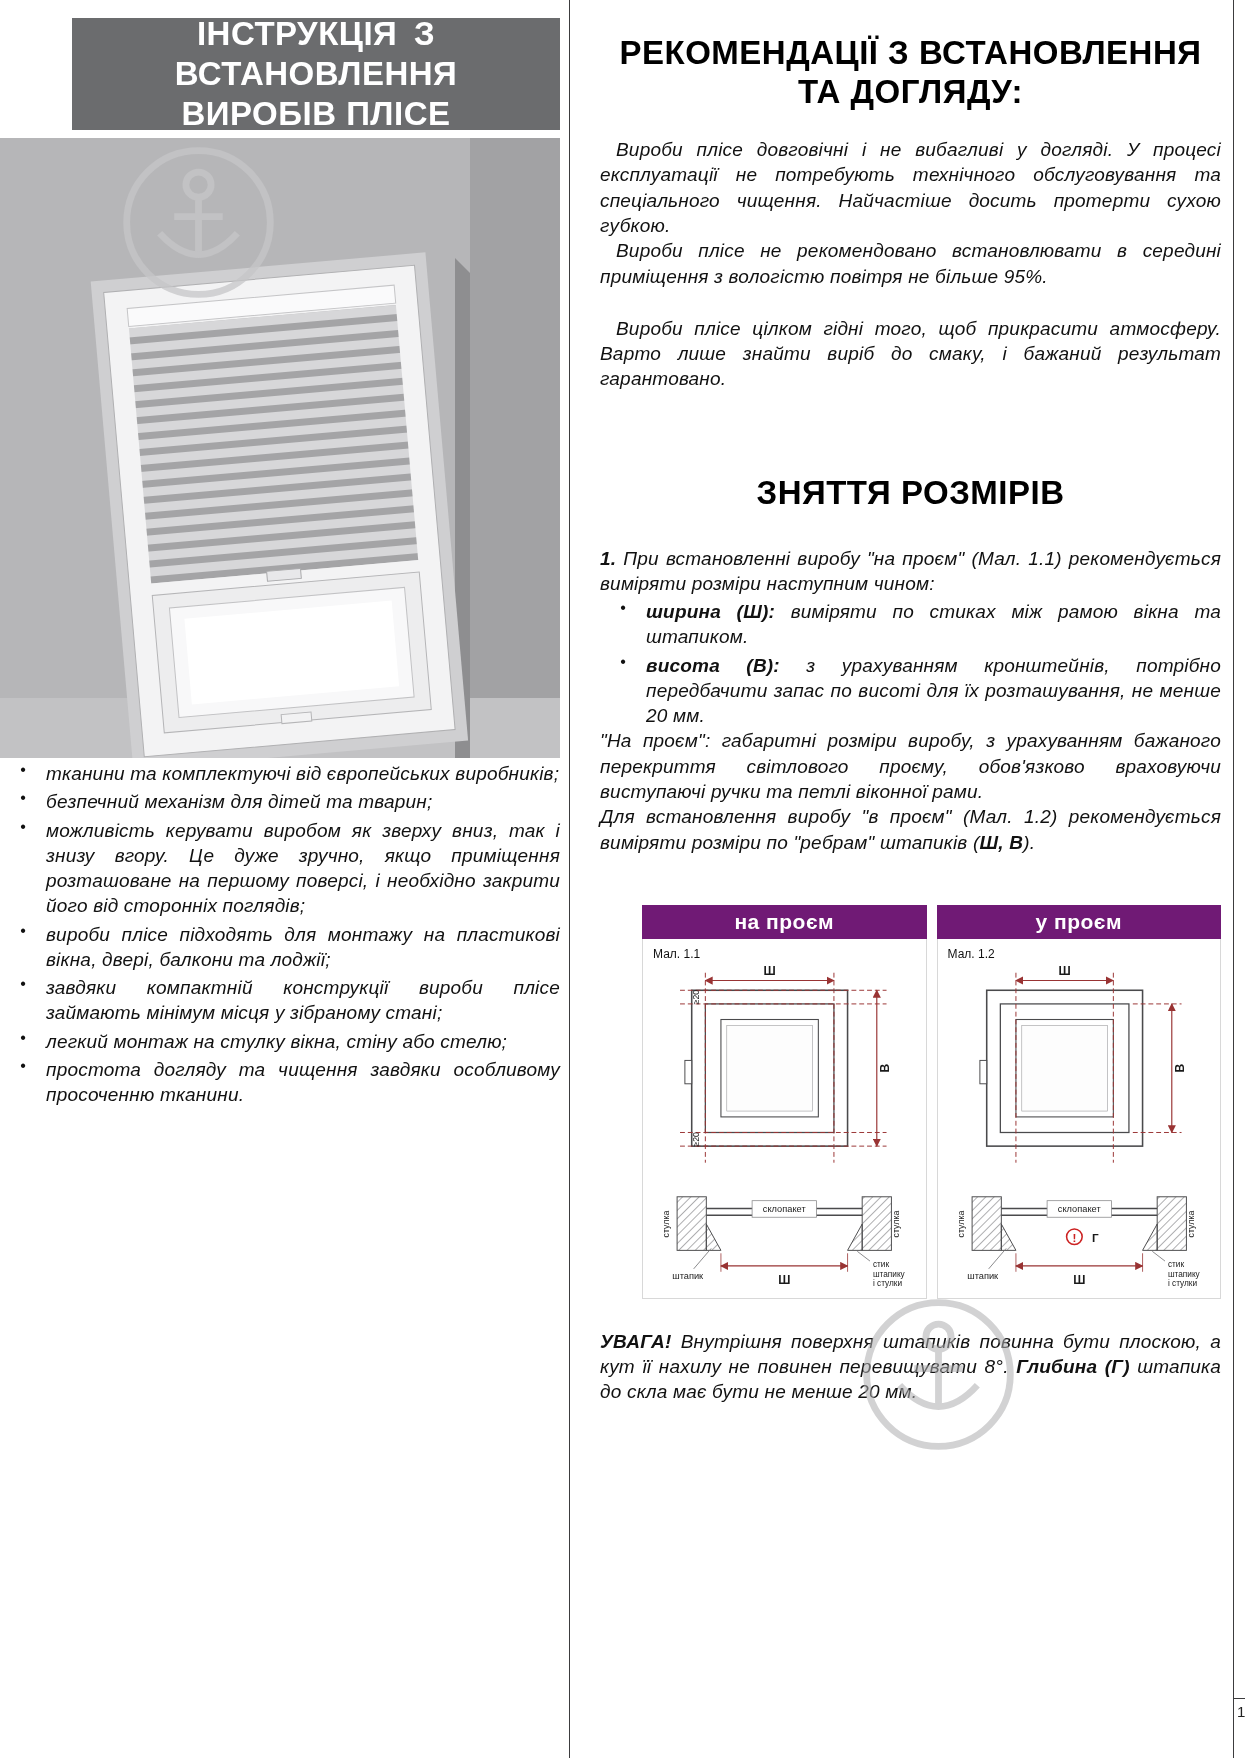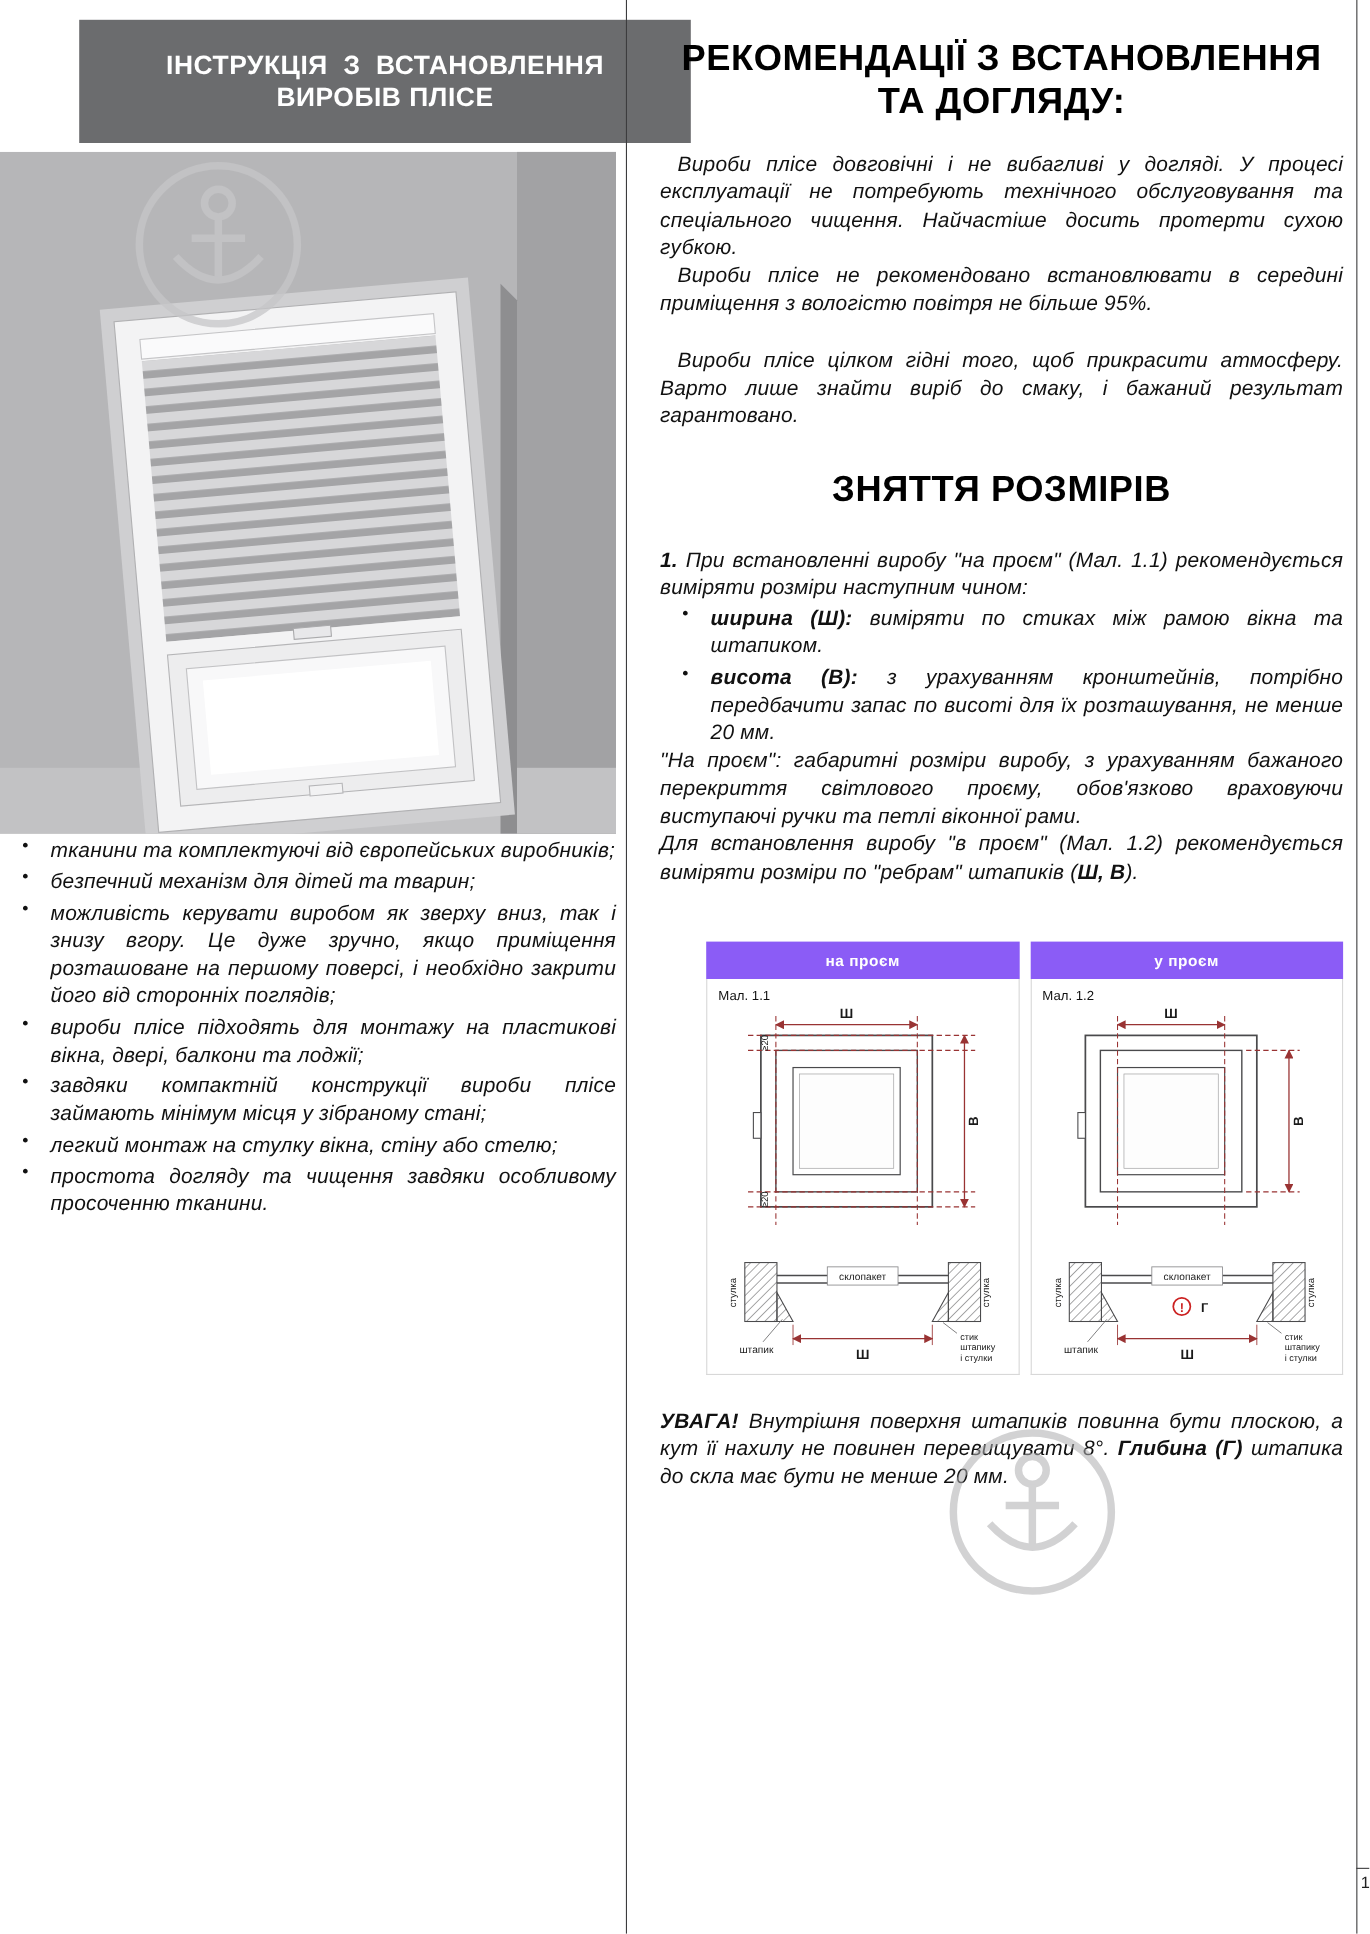--- a/index.html
+++ b/index.html
@@ -14,41 +14,41 @@
   ul.bullets{list-style:none;margin:0;padding:0;}
   ul.bullets li{display:flex;margin-top:3px;}
   ul.bullets .mk{flex:0 0 46px;text-align:center;}
   ul.bullets .tx{flex:1;}
   
   .col-left{position:absolute;left:0;top:0;width:560px;}
   .col-right{position:absolute;left:586px;top:0;width:647px;box-sizing:border-box;padding:0 12px 0 14px;}
   .vline{position:absolute;top:0;width:1px;height:1758px;background:#3c3c3e;}
   
   .lheader{
-    margin:18px 0 0 72px;width:556px;height:112px;background:#6b6c6e;color:#fff;
+    margin:18px 0 0 72px;width:488px;height:112px;background:#6b6c6e;color:#fff;
     display:flex;flex-direction:column;align-items:center;justify-content:center;
-    font-size:24px;font-weight:700;letter-spacing:0.5px;line-height:1.22;text-align:center;
+    font-size:33px;font-weight:700;letter-spacing:0.5px;line-height:1.22;text-align:center;
   }
   .lheader .l1{word-spacing:7px;}
   .photo{margin-top:8px;width:560px;height:620px;}
   .purpose-h{margin-top:84px;}
   .intro{margin:24px 26px 0 30px;text-indent:14px;}
   .left-bullets{margin:12px 26px 0 30px;}
   
   .care-h{margin-top:34px;line-height:1.17;}
   .p1{margin-top:26px;text-indent:16px;}
   .p2{margin-top:0;text-indent:16px;}
   .p3{margin-top:27px;text-indent:16px;}
-  .measure-h{margin-top:33px;}
+  .measure-h{margin-top:82px;}
   .step1{margin-top:34px;}
   .right-bullets{margin:0 0 0 0;}
   .figs{margin:50px 0 0 42px;display:flex;gap:10px;}
   .panel{width:285px;}
-  .panel-h{height:34px;line-height:34px;background:#8b5cf6;color:#fff;font-weight:700;
-           font-size:14px;text-align:center;letter-spacing:0.5px;}
+  .panel-h{height:34px;line-height:34px;background:#701a75;color:#fff;font-weight:700;
+           font-size:21px;text-align:center;letter-spacing:0.5px;}
   .panel-b{background:#fff;border:1px solid #d8d8d8;border-top:none;}
   .fig-label{font-size:12px;padding:8px 0 2px 10px;}
   .panel-b svg{width:100%;height:auto;display:block;}
   .attn{margin-top:30px;}
   
   .fig-svg text{font-family:"Liberation Sans",sans-serif;fill:#1a1a1a;}
   .fig-svg .lbl{font-size:12.5px;font-weight:bold;}
   .fig-svg .sm{font-size:9px;}
   .fig-svg .dim{stroke:#993333;stroke-width:1.2;}
   .fig-svg .dash{stroke:#993333;stroke-width:1;stroke-dasharray:5 3;fill:none;}

